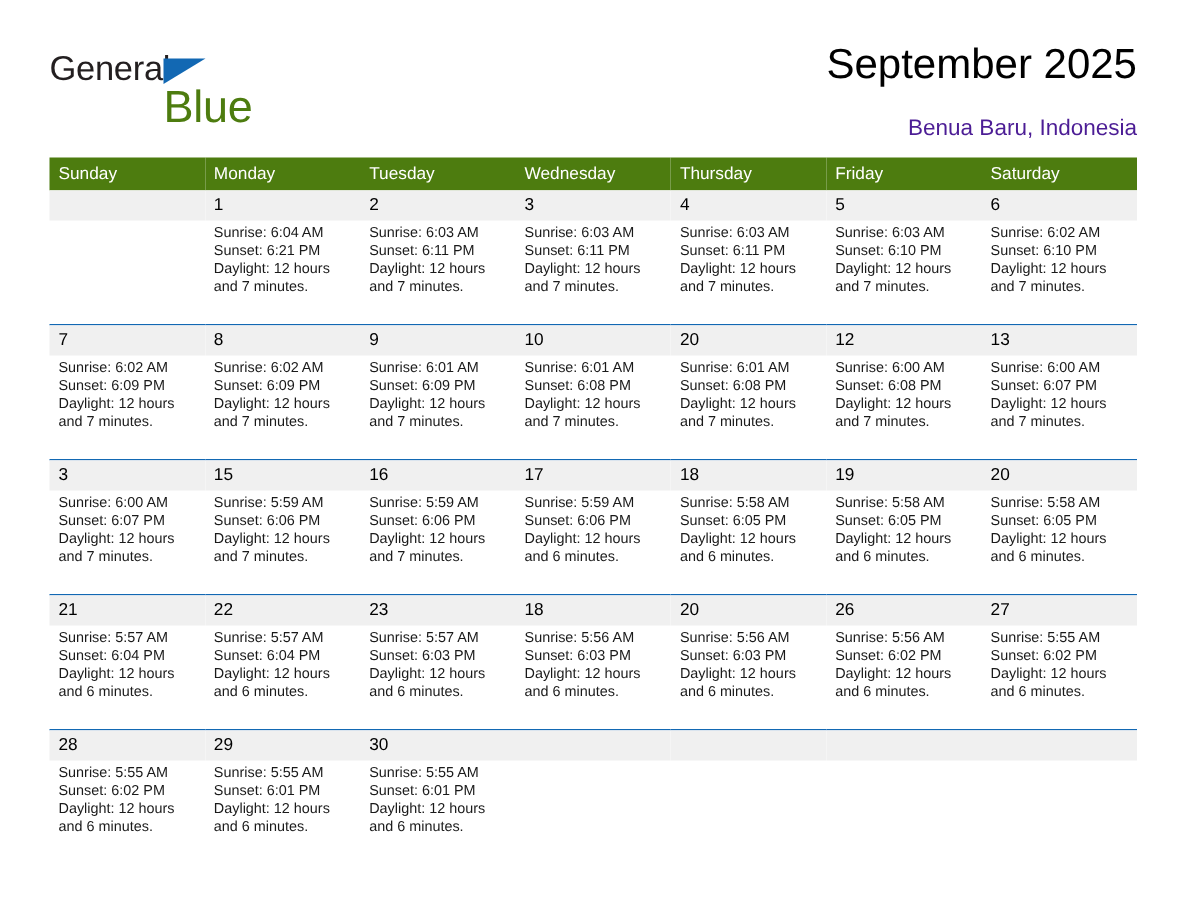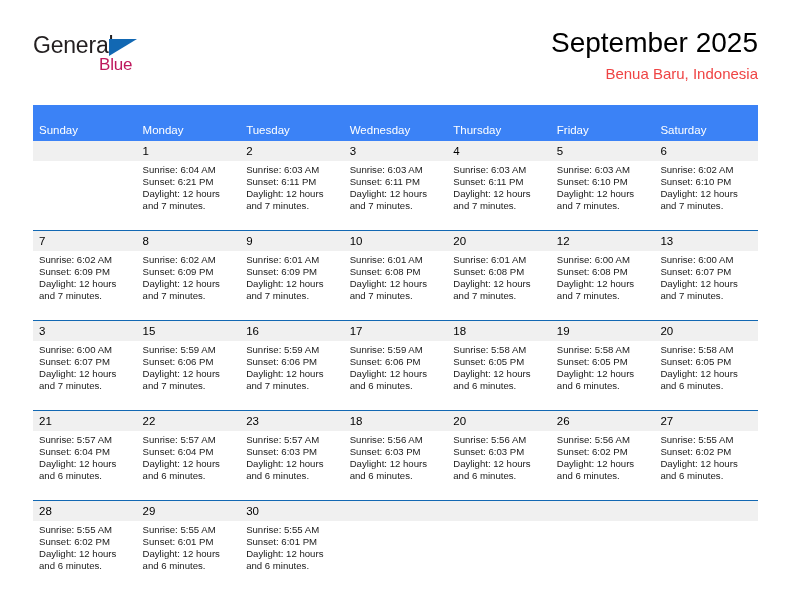--- a/index.html
+++ b/index.html
@@ -50,64 +50,64 @@
     position: absolute;
     left: 76px;
     top: 9px;
     width: 0;
     height: 0;
     border-left: 28px solid #1268b3;
     border-bottom: 17px solid transparent;
   }
   .logo-blue {
     position: absolute;
-    left: 66px;
+    left: 76px;
     top: 25px;
-    font-size: 17px;
+    font-size: 30px;
     letter-spacing: -0.2px;
-    color: #be185d;
+    color: #4d7c0f;
   }
 
   .titles {
     position: absolute;
     right: 0;
     top: -4px;
     text-align: right;
   }
   .cal-title {
     font-size: 28px;
     color: #000000;
     line-height: 34px;
     white-space: nowrap;
     margin-left: 30px;
   }
   .cal-sub {
     font-size: 15px;
-    color: #ef4444;
+    color: #4c1d95;
     line-height: 20px;
-    margin-top: 4px;
+    margin-top: 16px;
     white-space: nowrap;
   }
 
   
   .cal {
     position: absolute;
     left: 33px;
     top: 105px;
     width: 725px;
     border-collapse: collapse;
     table-layout: fixed;
   }
   .cal th {
-    background: #3b82f6;
+    background: #4d7c0f;
     color: #ffffff;
     font-weight: normal;
     font-size: 11.5px;
     text-align: left;
-    padding: 19px 0 5px 6px;
+    padding: 5px 0 5px 6px;
     height: 11px;
     border: none;
   }
   .cal td {
     vertical-align: top;
     padding: 0;
     border: none;
     width: 103.57px;
     border-top: 1.4px solid #1268b3;
   }

